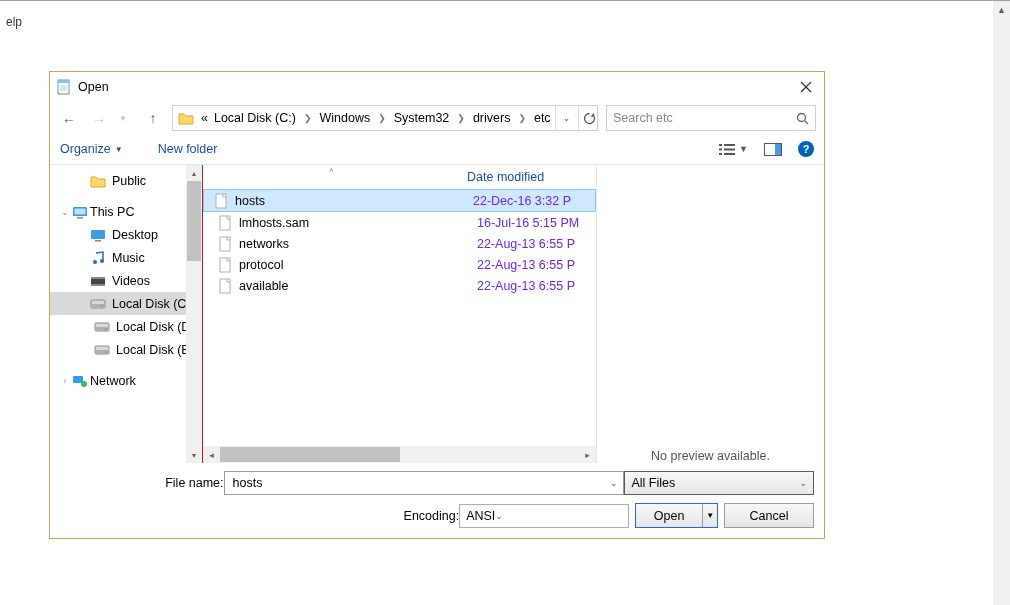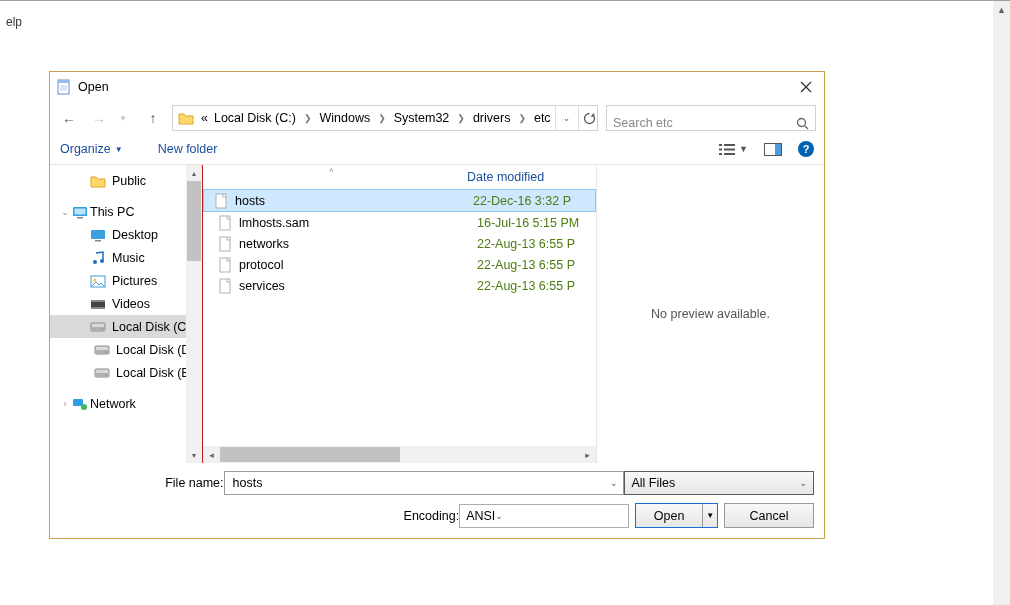--- a/index.html
+++ b/index.html
@@ -141,21 +141,21 @@
     justify-content: center;
     color: #555;
     border-left: 1px solid #e0e0e0;
   }
   .searchbox {
     width: 196px;
     height: 24px;
     border: 1px solid #d0d0d0;
     background: #fff;
     display: flex;
-    align-items: flex-end;
+    align-items: center;
     padding: 0 6px;
     color: #888;
     justify-content: space-between;
   }
   .searchbox .mag { color: #666; font-size: 13px; }
   .toolbar {
     height: 30px;
     display: flex;
     align-items: center;
     padding: 0 10px;
@@ -295,41 +295,41 @@
     border: 1px solid #8ec7f5;
     padding-left: 9px;
   }
   .fileicon {
     width: 16px; height: 16px;
     display: inline-flex;
     align-items: center;
     justify-content: center;
   }
   .fname { width: 232px; white-space: nowrap; overflow: hidden; }
-  .fdate { color: #4d7c0f; white-space: nowrap; overflow: hidden; }
+  .fdate { color: #6d28d9; white-space: nowrap; overflow: hidden; }
   .hscroll {
     height: 17px;
     display: flex;
     align-items: center;
     background: #f0f0f0;
   }
   .hscroll .arrow {
     width: 17px; height: 100%;
     display:flex;align-items:center;justify-content:center;
     color:#606060; font-size:9px;
   }
   .hscroll .track { flex:1; position:relative; height:100%; }
   .hscroll .thumb {
     position:absolute; left:0; top:1px; height:15px; width:180px;
     background:#c2c2c2;
   }
   .preview {
     width: 227px;
     display: flex;
-    align-items: center;
+    align-items: flex-end;
     justify-content: center;
     color: #555;
     font-size: 12.5px;
   }
   .bottom {
     padding: 8px 10px 10px 10px;
   }
   .row {
     display: flex;
     align-items: center;
@@ -549,30 +549,20 @@
                   <path d="M5 3l7-1v9" fill="none" stroke="#1e6fc0" stroke-width="1.5"></path>
                   <circle cx="4" cy="12" r="2" fill="#1e6fc0"></circle>
                   <circle cx="11" cy="11" r="2" fill="#1e6fc0"></circle>
                 </svg>
               </span>
               <span>Music</span>
             </div>
             <div class="tree-item sub">
               <span class="tree-icon">
                 <svg width="16" height="14">
-                  <rect x="1" y="2" width="14" height="11" fill="#fff" stroke="#3a9dd8"></rect>
-                  <circle cx="5" cy="6" r="1.5" fill="#f2c040"></circle>
-                  <path d="M2 12l4-4 3 3 2-2 4 4" fill="none" stroke="#3a9dd8"></path>
-                </svg>
-              </span>
-              <span>Pictures</span>
-            </div>
-            <div class="tree-item sub">
-              <span class="tree-icon">
-                <svg width="16" height="14">
                   <rect x="1" y="3" width="14" height="9" fill="#444"></rect>
                   <rect x="1" y="3" width="14" height="2" fill="#888"></rect>
                   <rect x="1" y="10" width="14" height="2" fill="#888"></rect>
                 </svg>
               </span>
               <span>Videos</span>
             </div>
             <div class="tree-item sub selected">
               <span class="tree-icon">
                 <svg width="16" height="12">
@@ -669,21 +659,21 @@
               <span class="fname">protocol</span>
               <span class="fdate">22-Aug-13 6:55 P</span>
             </div>
             <div class="filerow">
               <span class="fileicon">
                 <svg width="14" height="16">
                   <rect x="2" y="1" width="10" height="14" fill="#fff" stroke="#b0b0b0"></rect>
                   <path d="M9 1v3h3" fill="none" stroke="#b0b0b0"></path>
                 </svg>
               </span>
-              <span class="fname">services</span>
+              <span class="fname">available</span>
               <span class="fdate">22-Aug-13 6:55 P</span>
             </div>
           </div>
         <div class="hscroll">
           <div class="arrow">◂</div>
           <div class="track">
               <div class="thumb"></div>
             </div>
           <div class="arrow">▸</div>
         </div>

